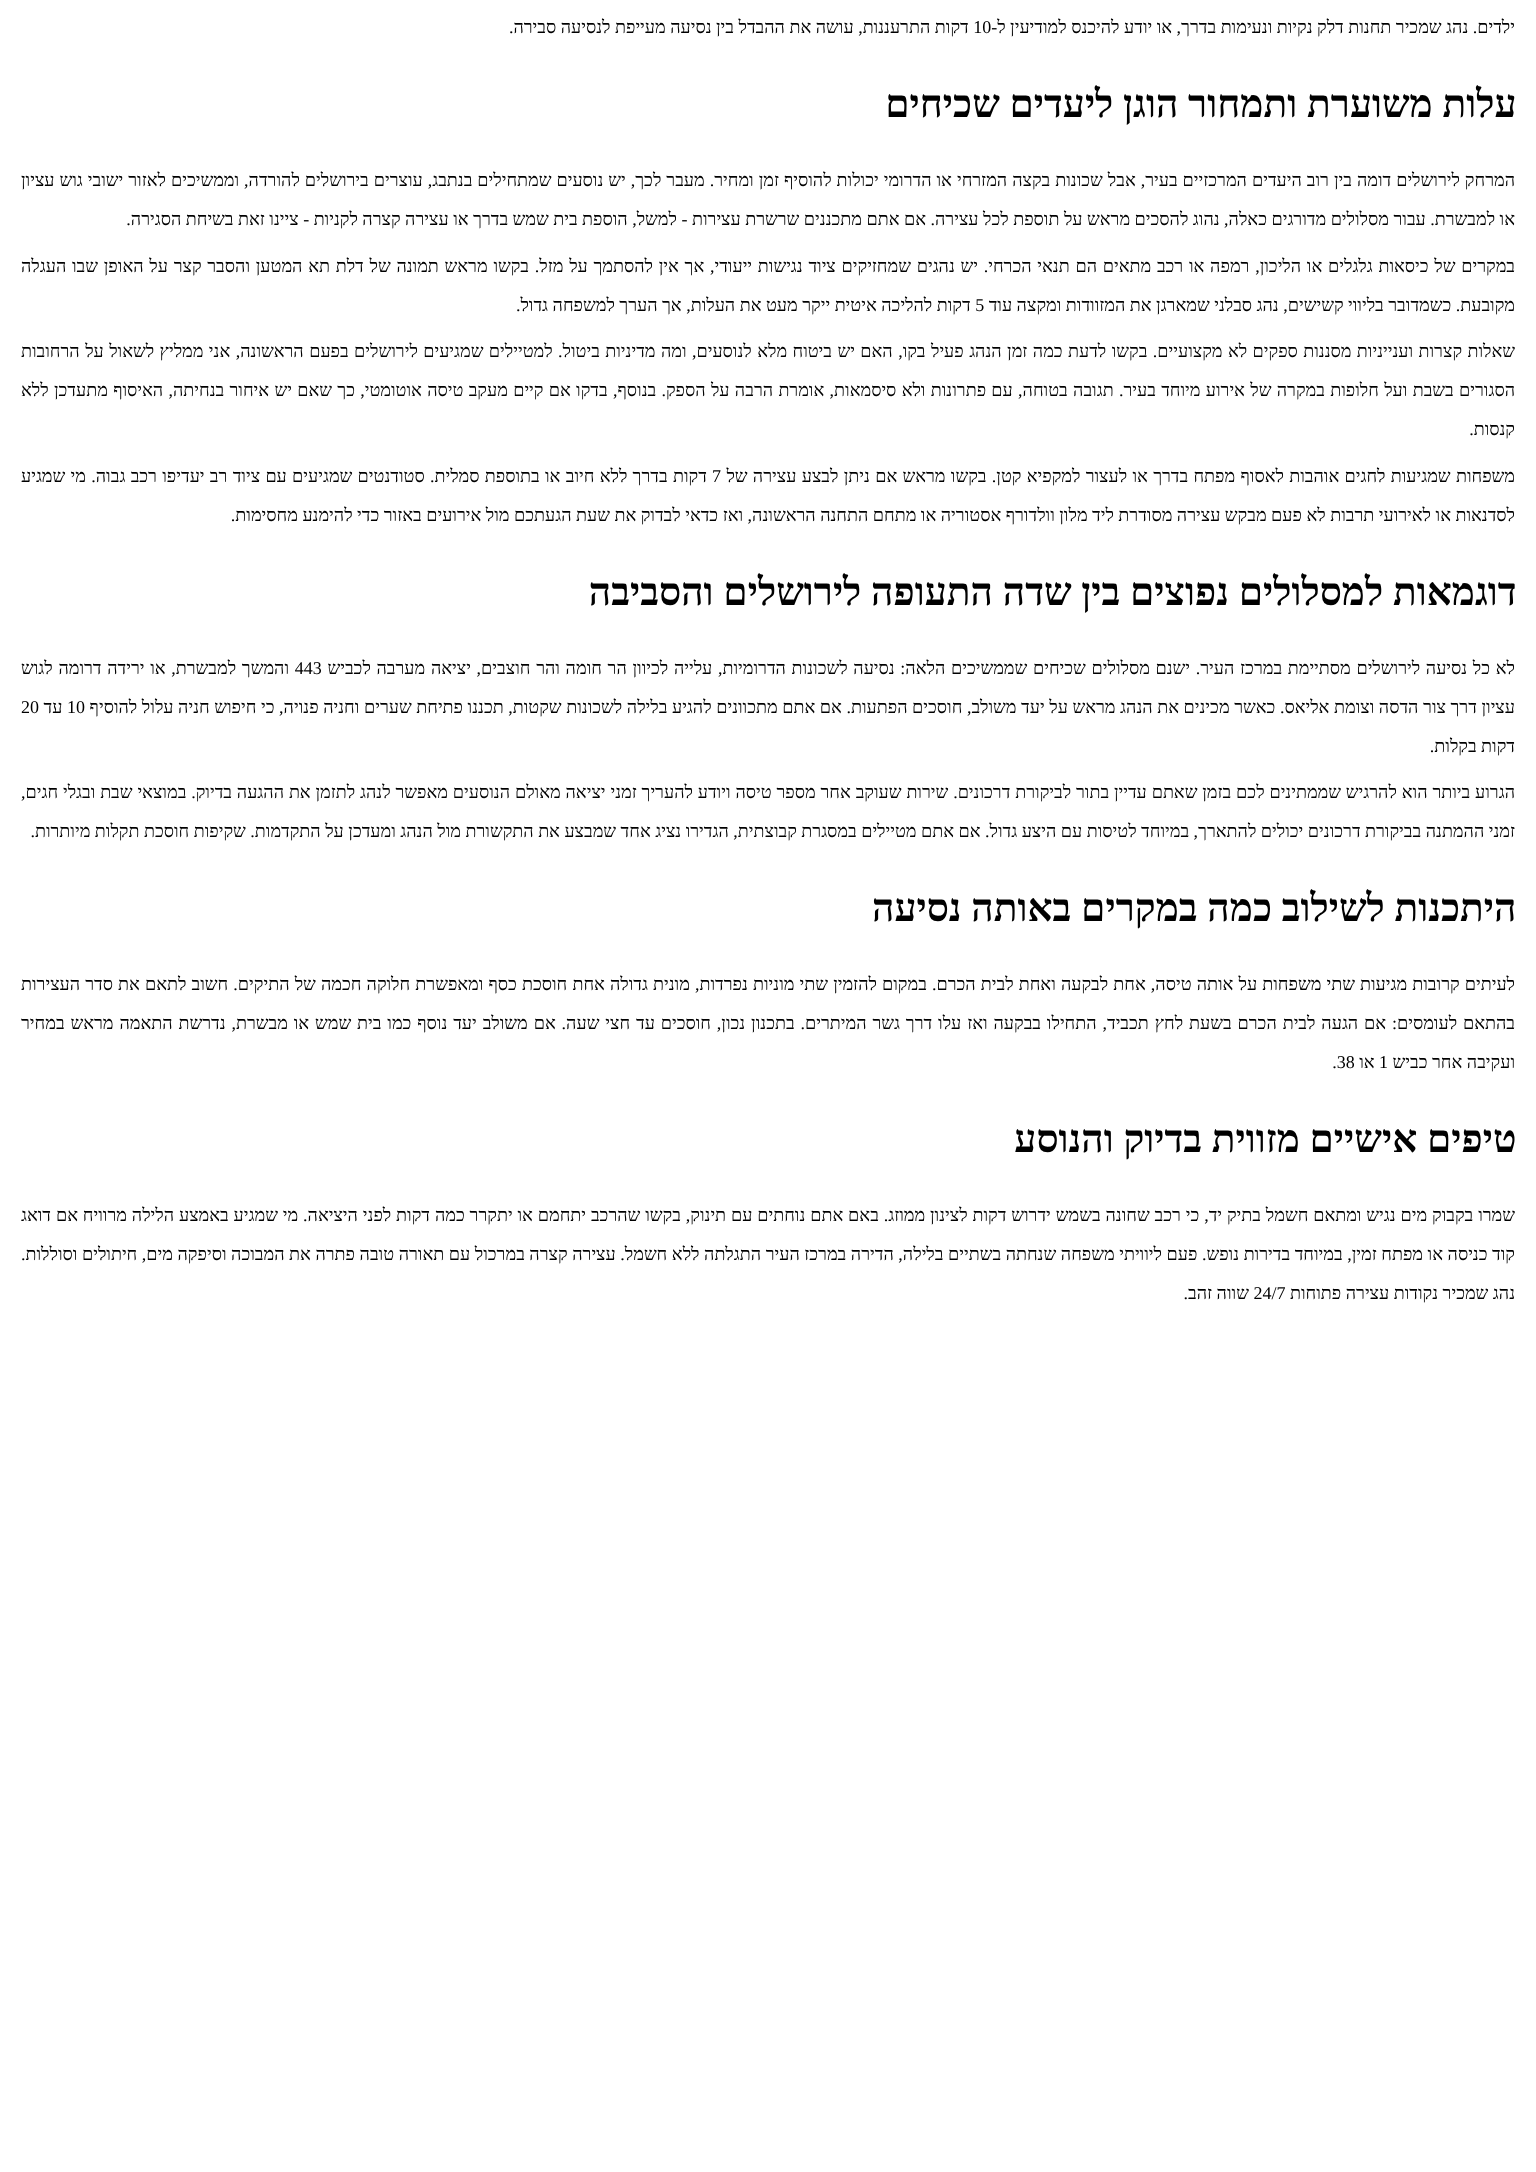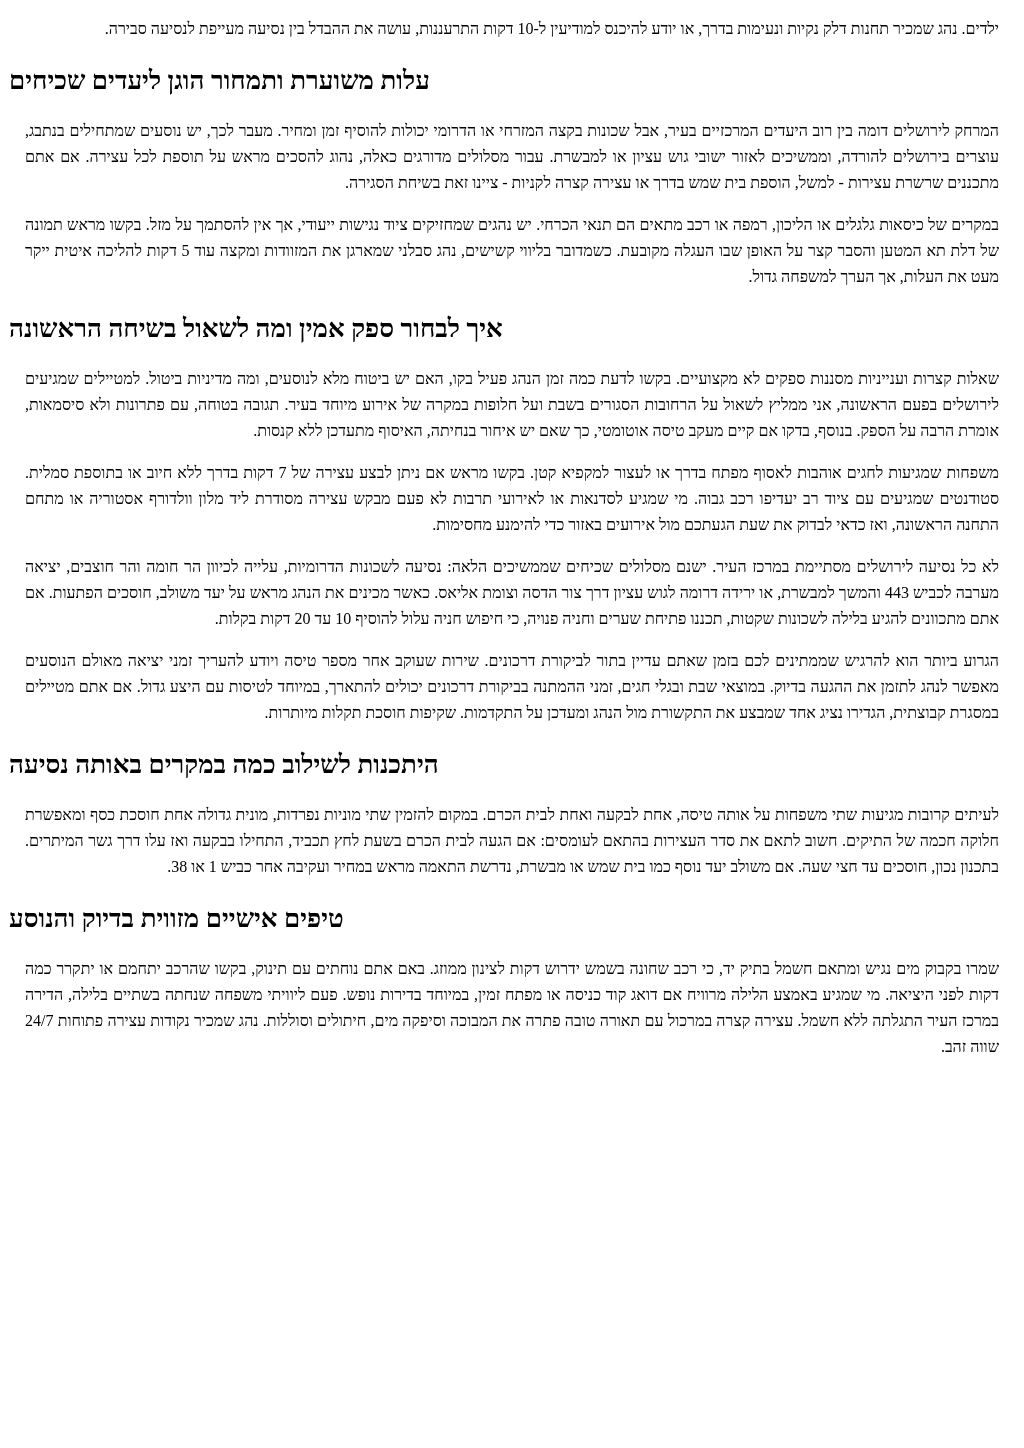--- a/index.html
+++ b/index.html
@@ -13,61 +13,61 @@
     overflow: hidden;
   }
   .article {
     direction: rtl;
     unicode-bidi: embed;
     color: #000000;
     padding: 0 9px;
     font-family: "Liberation Serif", "DejaVu Serif", "DejaVu Sans", serif;
   }
   .body-text {
-    margin: 16px;
-    font-size: 16px;
+    margin: 5px;
+    font-size: 12px;
     line-height: 26px;
     text-align: justify;
     text-justify: inter-word;
   }
   .section-heading {
     margin: 24px 4px 22px 0;
     font-size: 26px;
     line-height: 30px;
     font-weight: bold;
-    text-align: left;
+    text-align: right;
     letter-spacing: 0;
   }
 </style>
 </head>
 <body>
 
 <div class="article">
 
   <p class="body-text">ילדים. נהג שמכיר תחנות דלק נקיות ונעימות בדרך, או יודע להיכנס למודיעין ל-10 דקות התרעננות, עושה את ההבדל בין נסיעה מעייפת לנסיעה סבירה.</p>
 
   <section>
     <h2 class="section-heading">עלות משוערת ותמחור הוגן ליעדים שכיחים</h2>
     <p class="body-text">המרחק לירושלים דומה בין רוב היעדים המרכזיים בעיר, אבל שכונות בקצה המזרחי או הדרומי יכולות להוסיף זמן ומחיר. מעבר לכך, יש נוסעים שמתחילים בנתבג, עוצרים בירושלים להורדה, וממשיכים לאזור ישובי גוש עציון או למבשרת. עבור מסלולים מדורגים כאלה, נהוג להסכים מראש על תוספת לכל עצירה. אם אתם מתכננים שרשרת עצירות - למשל, הוספת בית שמש בדרך או עצירה קצרה לקניות - ציינו זאת בשיחת הסגירה.</p>
   </section>
 
   <section>
     <p class="body-text">במקרים של כיסאות גלגלים או הליכון, רמפה או רכב מתאים הם תנאי הכרחי. יש נהגים שמחזיקים ציוד נגישות ייעודי, אך אין להסתמך על מזל. בקשו מראש תמונה של דלת תא המטען והסבר קצר על האופן שבו העגלה מקובעת. כשמדובר בליווי קשישים, נהג סבלני שמארגן את המזוודות ומקצה עוד 5 דקות להליכה איטית ייקר מעט את העלות, אך הערך למשפחה גדול.</p>
   </section>
 
   <section>
-    <h2 class="section-heading">איך לבחור ספק אמין ומה לשאול בשיחה הראשונה</h2>
     <p class="body-text">שאלות קצרות וענייניות מסננות ספקים לא מקצועיים. בקשו לדעת כמה זמן הנהג פעיל בקו, האם יש ביטוח מלא לנוסעים, ומה מדיניות ביטול. למטיילים שמגיעים לירושלים בפעם הראשונה, אני ממליץ לשאול על הרחובות הסגורים בשבת ועל חלופות במקרה של אירוע מיוחד בעיר. תגובה בטוחה, עם פתרונות ולא סיסמאות, אומרת הרבה על הספק. בנוסף, בדקו אם קיים מעקב טיסה אוטומטי, כך שאם יש איחור בנחיתה, האיסוף מתעדכן ללא קנסות.</p>
   </section>
 
   <section>
     <p class="body-text">משפחות שמגיעות לחגים אוהבות לאסוף מפתח בדרך או לעצור למקפיא קטן. בקשו מראש אם ניתן לבצע עצירה של 7 דקות בדרך ללא חיוב או בתוספת סמלית. סטודנטים שמגיעים עם ציוד רב יעדיפו רכב גבוה. מי שמגיע לסדנאות או לאירועי תרבות לא פעם מבקש עצירה מסודרת ליד מלון וולדורף אסטוריה או מתחם התחנה הראשונה, ואז כדאי לבדוק את שעת הגעתכם מול אירועים באזור כדי להימנע מחסימות.</p>
   </section>
 
   <section>
+    <h2 class="section-heading">דוגמאות למסלולים נפוצים בין שדה התעופה לירושלים והסביבה</h2>
     <p class="body-text">לא כל נסיעה לירושלים מסתיימת במרכז העיר. ישנם מסלולים שכיחים שממשיכים הלאה: נסיעה לשכונות הדרומיות, עלייה לכיוון הר חומה והר חוצבים, יציאה מערבה לכביש 443 והמשך למבשרת, או ירידה דרומה לגוש עציון דרך צור הדסה וצומת אליאס. כאשר מכינים את הנהג מראש על יעד משולב, חוסכים הפתעות. אם אתם מתכוונים להגיע בלילה לשכונות שקטות, תכננו פתיחת שערים וחניה פנויה, כי חיפוש חניה עלול להוסיף 10 עד 20 דקות בקלות.</p>
   </section>
 
   <section>
     <p class="body-text">הגרוע ביותר הוא להרגיש שממתינים לכם בזמן שאתם עדיין בתור לביקורת דרכונים. שירות שעוקב אחר מספר טיסה ויודע להעריך זמני יציאה מאולם הנוסעים מאפשר לנהג לתזמן את ההגעה בדיוק. במוצאי שבת ובגלי חגים, זמני ההמתנה בביקורת דרכונים יכולים להתארך, במיוחד לטיסות עם היצע גדול. אם אתם מטיילים במסגרת קבוצתית, הגדירו נציג אחד שמבצע את התקשורת מול הנהג ומעדכן על התקדמות. שקיפות חוסכת תקלות מיותרות.</p>
   </section>
 
   <section>
     <h2 class="section-heading">היתכנות לשילוב כמה במקרים באותה נסיעה</h2>
     <p class="body-text">לעיתים קרובות מגיעות שתי משפחות על אותה טיסה, אחת לבקעה ואחת לבית הכרם. במקום להזמין שתי מוניות נפרדות, מונית גדולה אחת חוסכת כסף ומאפשרת חלוקה חכמה של התיקים. חשוב לתאם את סדר העצירות בהתאם לעומסים: אם הגעה לבית הכרם בשעת לחץ תכביד, התחילו בבקעה ואז עלו דרך גשר המיתרים. בתכנון נכון, חוסכים עד חצי שעה. אם משולב יעד נוסף כמו בית שמש או מבשרת, נדרשת התאמה מראש במחיר ועקיבה אחר כביש 1 או 38.</p>

